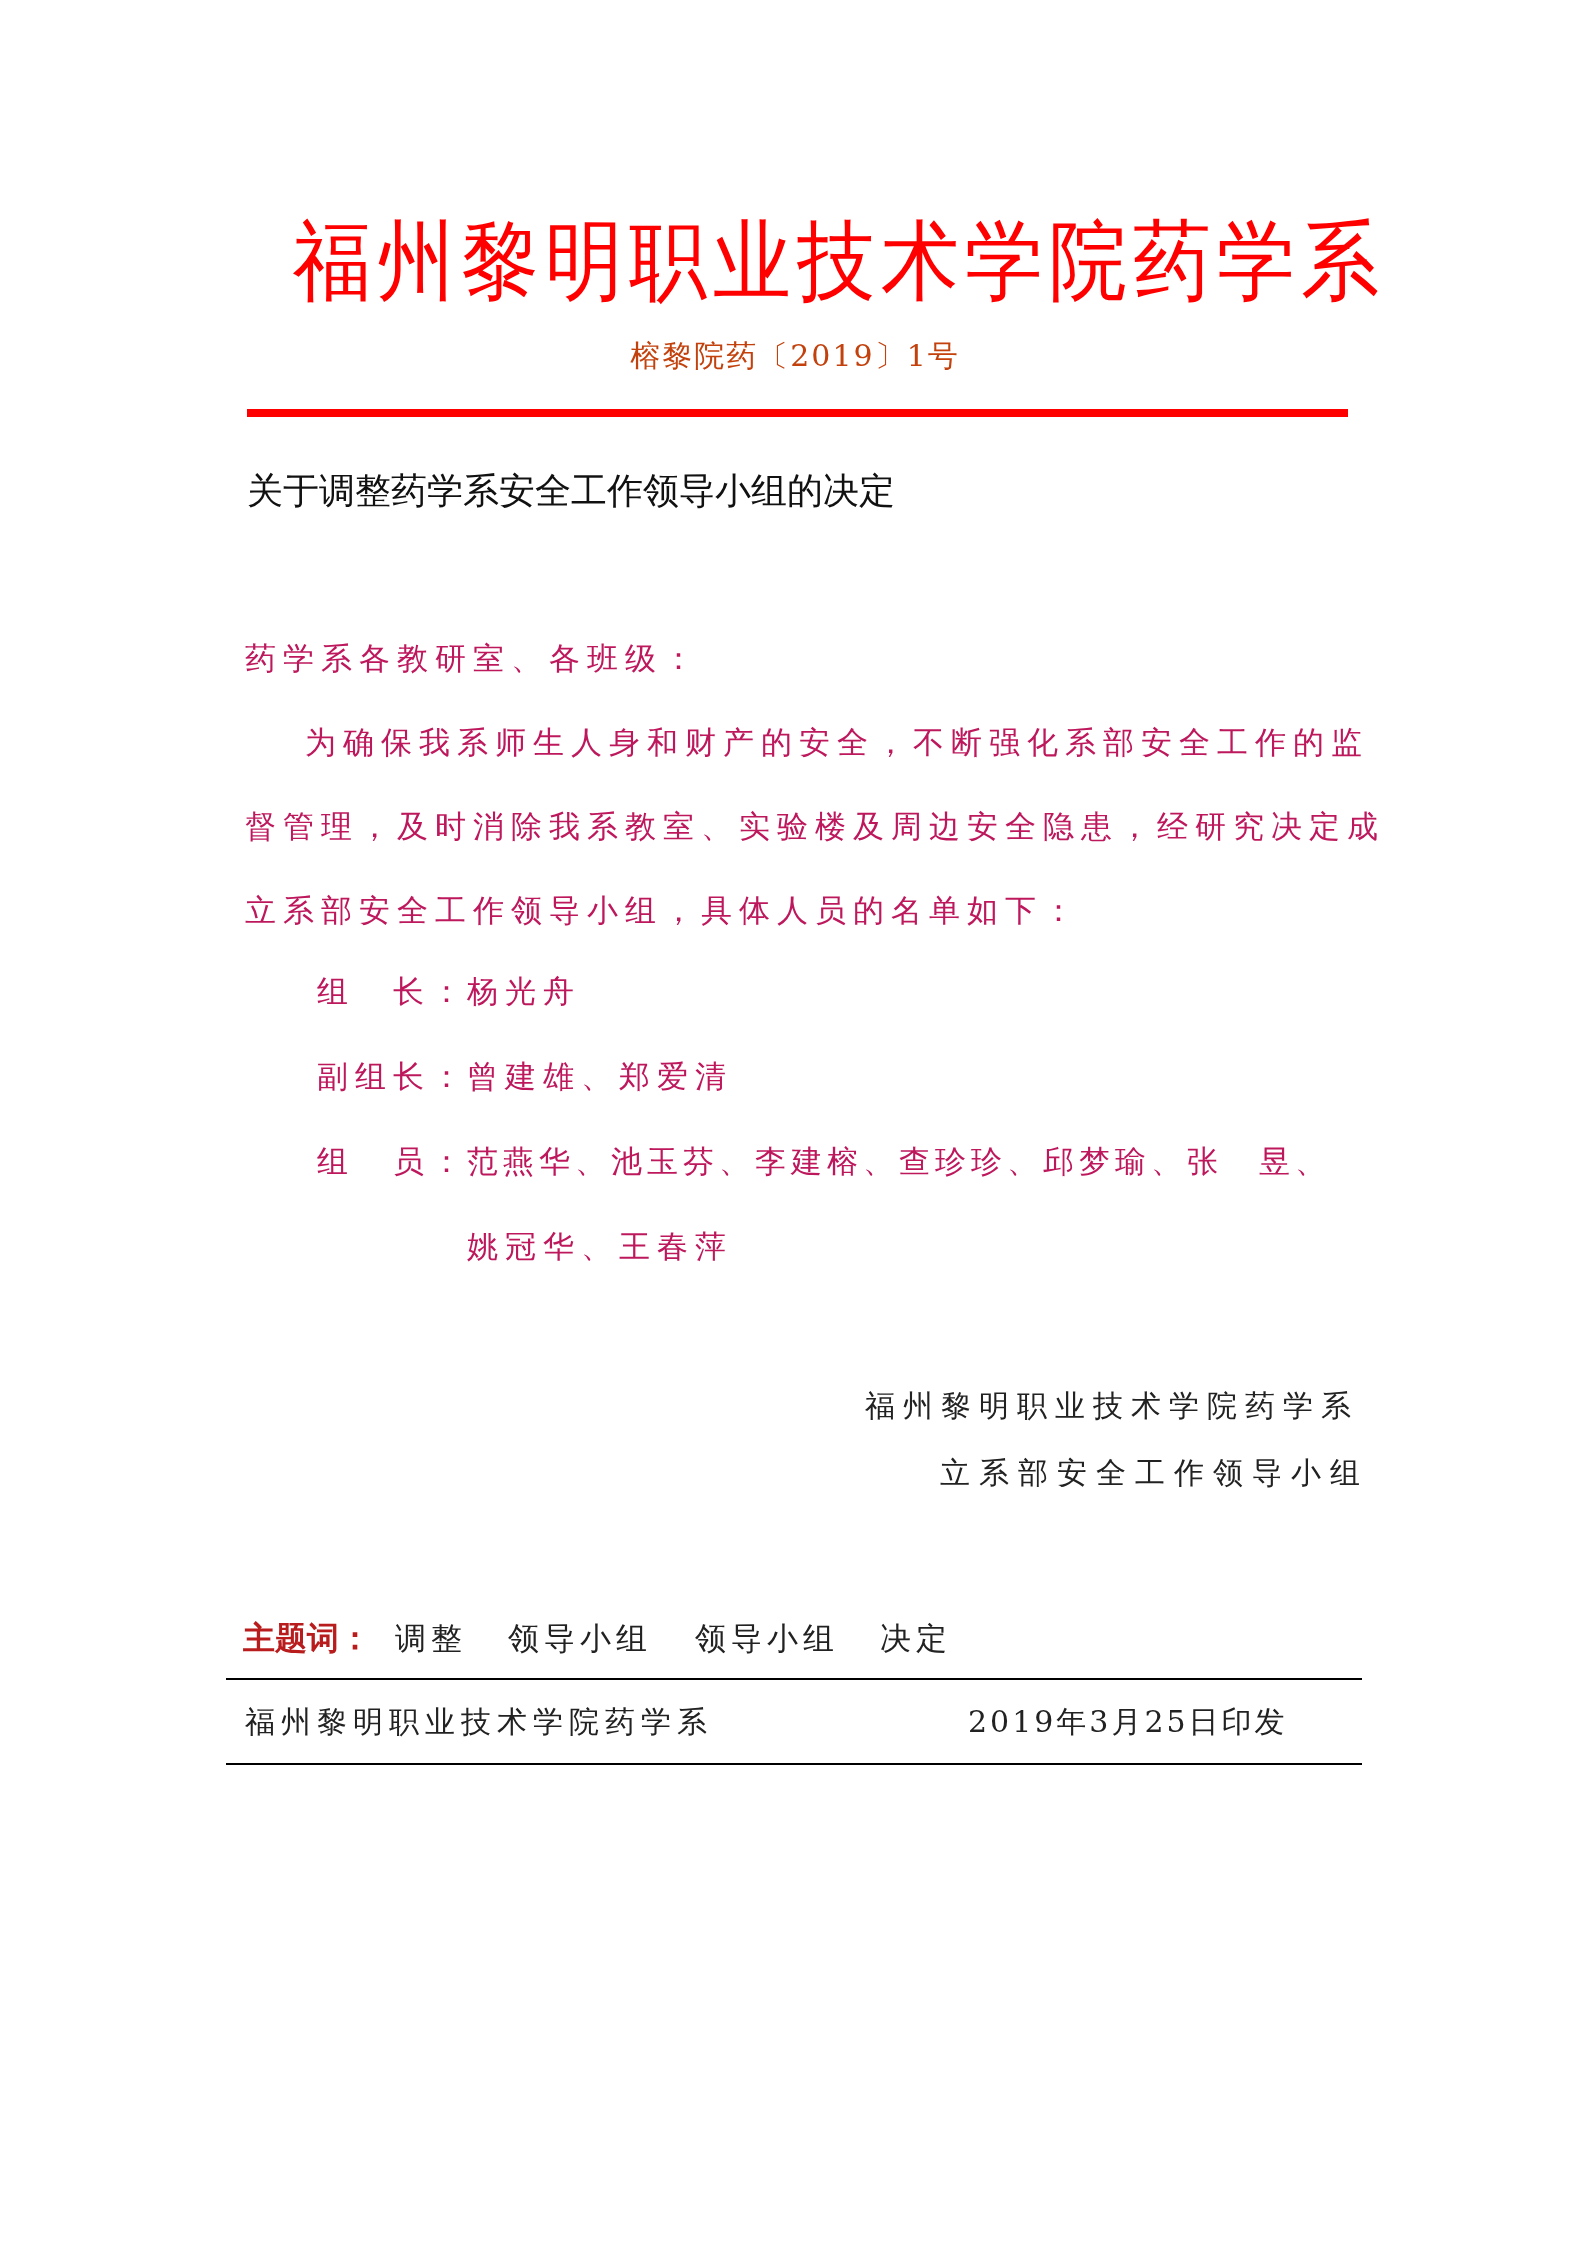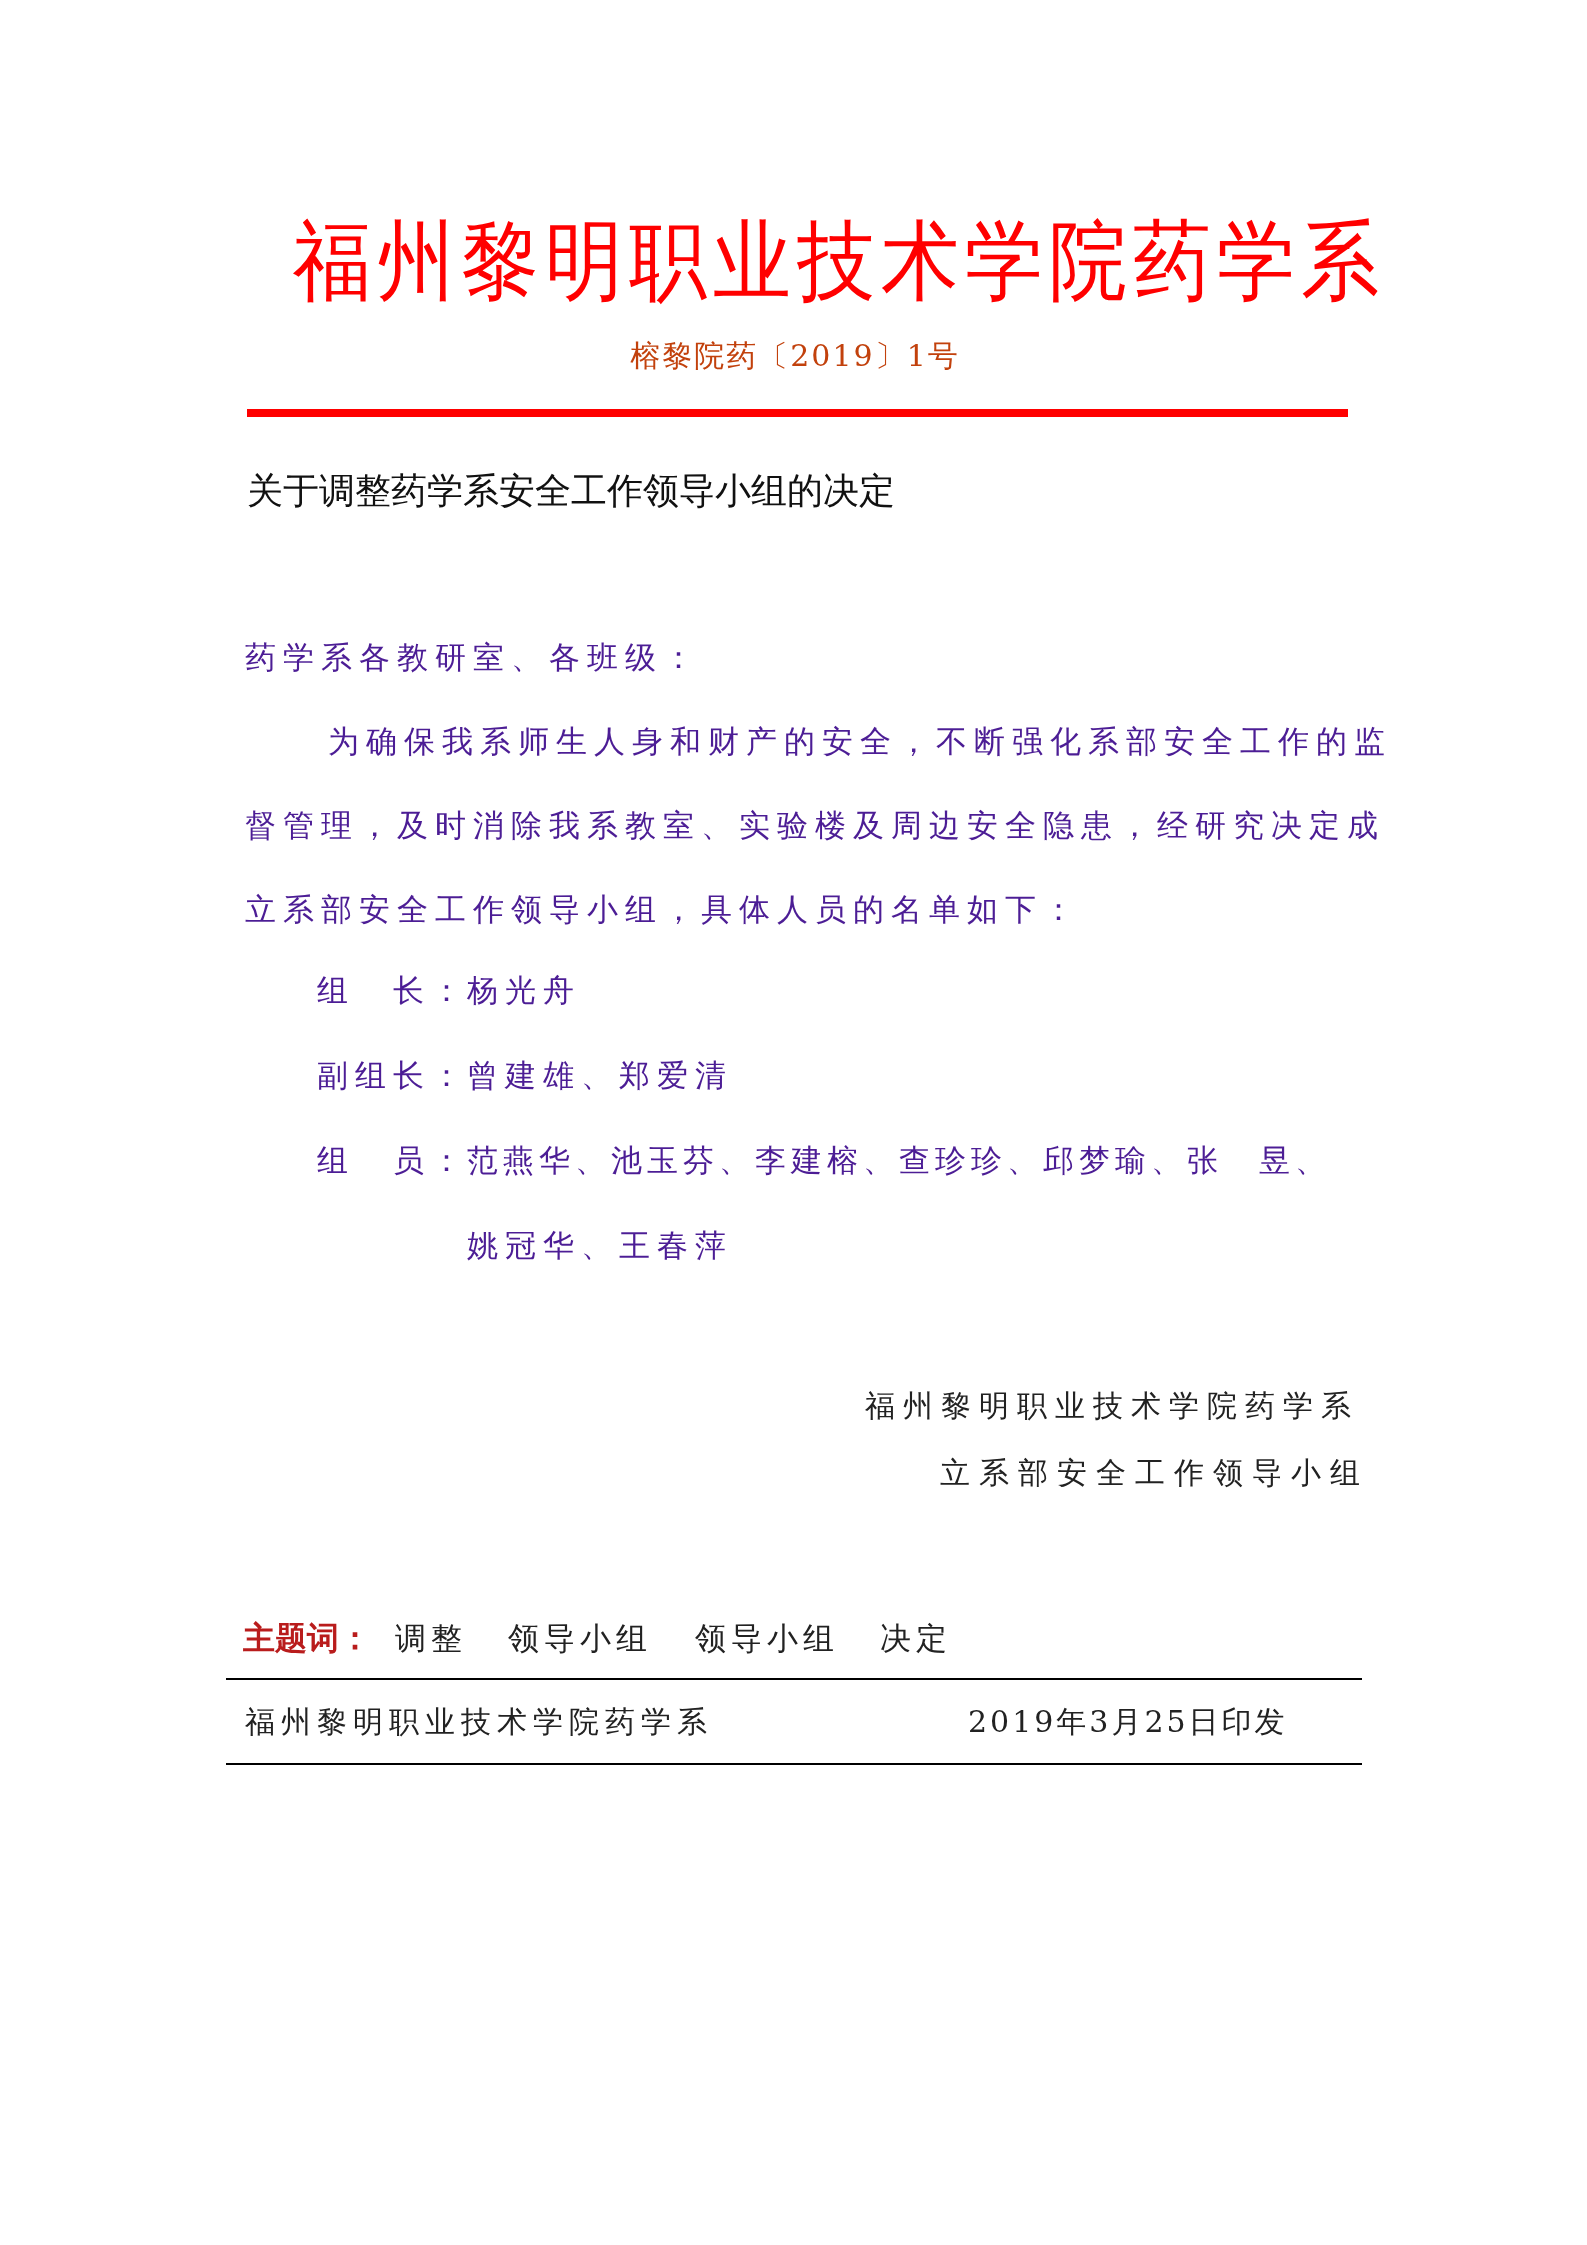--- a/index.html
+++ b/index.html
@@ -6,21 +6,21 @@
     body { width: 1587px; height: 2245px; position: relative; overflow: hidden;
            font-family: "DejaVu Sans", "Liberation Sans", sans-serif; color: #111; }
     .abs { position: absolute; white-space: nowrap; }
     .title { left: 293px; top: 210px; width: 1012px; height: 90px; color: #ff0000;
              font-size: 78px; line-height: 90px; letter-spacing: 6px; text-align: center;
              transform: scaleY(1.12); transform-origin: top center; }
     .docno { left: 560px; top: 336px; width: 470px; text-align: center; font-family: "DejaVu Serif", "Liberation Serif", serif;
              font-size: 30px; line-height: 40px; color: #c2410c; letter-spacing: 2px; }
     .redrule { left: 247px; top: 409px; width: 1101px; height: 8px; background: #ff0000; }
     .heading { left: 247px; top: 466px; width: 1101px; text-align: left; font-size: 36px; line-height: 50px; color: #111; }
-    .body-text { font-size: 31px; line-height: 40px; letter-spacing: 7px; color: #4c1d95; font-family: Liberation Serif, serif; }
+    .body-text { font-size: 31px; line-height: 40px; letter-spacing: 7px; color: #be185d; }
     .line { left: 245px; width: 1110px; }
     .label { left: 317px; }
     .names { left: 467px; }
     .sig { font-size: 30px; line-height: 40px; letter-spacing: 8px; color: #222; }
     .kw-label { left: 243px; top: 1618px; font-size: 32px; line-height: 40px; font-weight: bold; color: #b91c1c; }
     .kw { top: 1618px; font-size: 31px; line-height: 40px; letter-spacing: 5px; color: #222; }
     .hr { left: 226px; width: 1136px; height: 2px; background: #000; }
     .footer-left { left: 245px; top: 1702px; font-size: 30px; line-height: 40px; letter-spacing: 6px; color: #222; }
     .footer-right { left: 968px; top: 1702px; font-size: 30px; line-height: 40px; letter-spacing: 3px; color: #222;
                     font-family: "DejaVu Serif", "Liberation Serif", serif; }
@@ -28,21 +28,21 @@
 </head>
 <body>
 
 <div class="abs title">福州黎明职业技术学院药学系</div>
 <div class="abs docno">榕黎院药〔2019〕1号</div>
 <div class="abs redrule"></div>
 
 <div class="abs heading">关于调整药学系安全工作领导小组的决定</div>
 
 <div class="abs body-text line" style="top:638px;">药学系各教研室、各班级：</div>
-<div class="abs body-text line" style="top:722px; left:328px;">为确保我系师生人身和财产的安全，不断强化系部安全工作的监</div>
+<div class="abs body-text line" style="top:722px; left:305px;">为确保我系师生人身和财产的安全，不断强化系部安全工作的监</div>
 <div class="abs body-text line" style="top:806px;">督管理，及时消除我系教室、实验楼及周边安全隐患，经研究决定成</div>
 <div class="abs body-text line" style="top:890px;">立系部安全工作领导小组，具体人员的名单如下：</div>
 
 <div class="abs body-text label" style="top:971px;">组　长：</div>
 <div class="abs body-text names" style="top:971px;">杨光舟</div>
 
 <div class="abs body-text label" style="top:1056px;">副组长：</div>
 <div class="abs body-text names" style="top:1056px;">曾建雄、郑爱清</div>
 
 <div class="abs body-text label" style="top:1141px;">组　员：</div>

